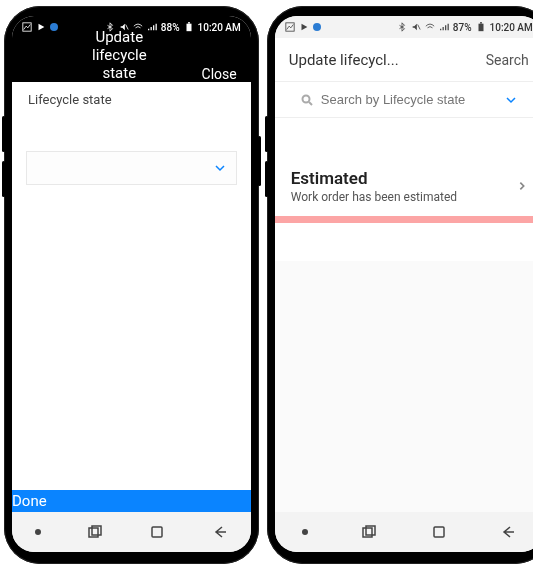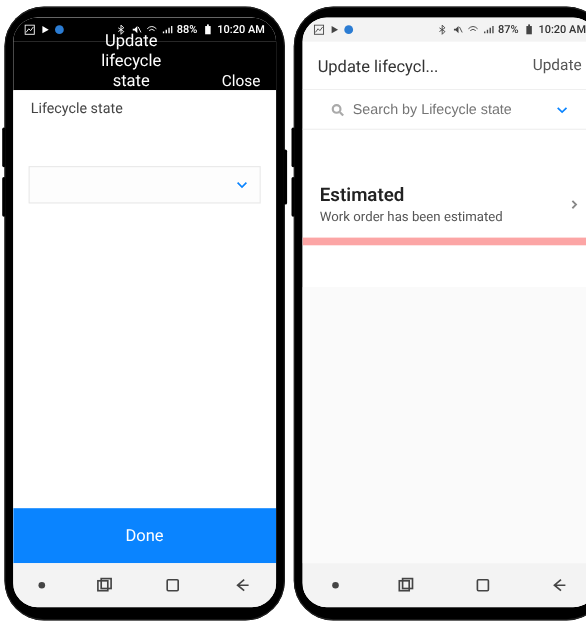--- a/index.html
+++ b/index.html
@@ -82,22 +82,22 @@
     background:#fdfdfd;
     display:flex;
     align-items:center;
     justify-content:flex-end;
     padding:0 10px;
   }
   .chev { width:12px;height:12px; }
   .done-btn {
     background:#0a84ff;
     color:#fff;
-    text-align:center;
-    padding:16px 0;
+    text-align:left;
+    padding:2px 0;
     font-size:15px;
   }
   .navbar {
     height:40px;
     background:#f3f3f3;
     display:flex;
     align-items:center;
     justify-content:space-around;
   }
   .nav-dot { width:6px;height:6px;border-radius:50%;background:#444;}
@@ -240,21 +240,21 @@
         <svg class="sb-ic" viewBox="0 0 8 12">
             <rect x="1" y="2" width="6" height="9" fill="#444"></rect>
             <rect x="3" y="0" width="2" height="2" fill="#444"></rect>
           </svg>
         <span>10:20 AM</span>
       </div>
     </div>
 
     <div class="app-header-light">
       <span>Update lifecycl...</span>
-      <span class="right">Update</span>
+      <span class="right">Search</span>
     </div>
 
     <div class="body">
       <div class="search-row">
         <svg class="sicon" viewBox="0 0 12 12">
             <circle cx="5" cy="5" r="3.5"></circle>
             <line x1="8" y1="8" x2="11" y2="11"></line>
           </svg>
         <input type="text" style="border: none; outline: none; background: transparent; flex: 1 1 0%; font-size: 13px; color: rgb(85, 85, 85);" placeholder="Search by Lifecycle state">
         <svg class="chev-open" viewBox="0 0 12 12">

